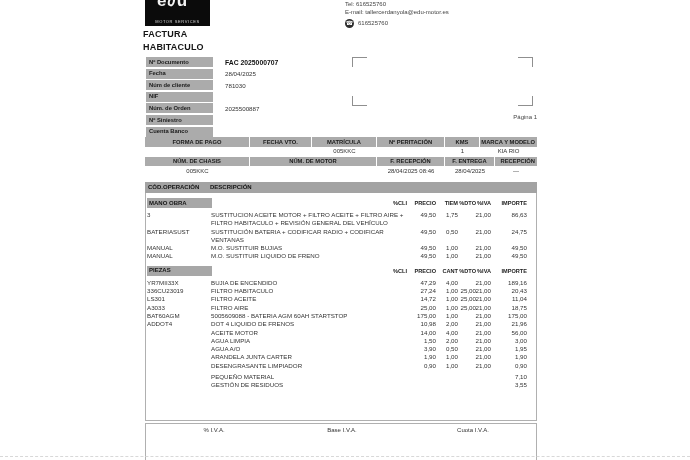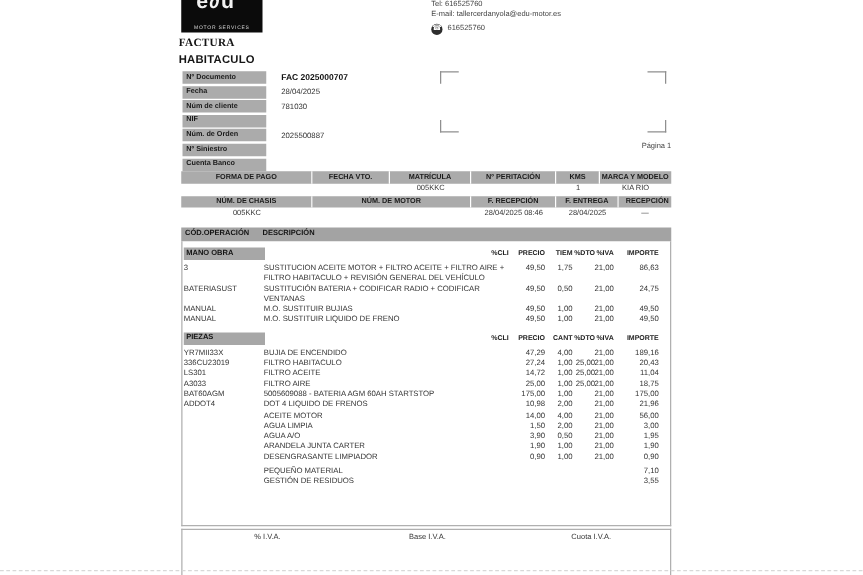--- a/index.html
+++ b/index.html
@@ -19,21 +19,21 @@
   .logo-big{position:absolute;top:-9px;left:12px;color:#f2f2f2;font-weight:bold;font-size:17px;letter-spacing:1px;}
   .logo-sub{position:absolute;bottom:2px;left:0;width:100%;text-align:center;color:#d8d8d8;font-size:4px;letter-spacing:.6px;}
 
   
   .contact{position:absolute;left:345px;top:1px;font-size:6px;line-height:7.6px;color:#444;}
   .wa-row{margin-top:3px;display:flex;align-items:center;gap:4px;}
   .wa-icon{width:9px;height:9px;border-radius:50%;background:#2e2e2e;color:#fff;font-size:6px;line-height:9px;
     display:inline-flex;align-items:center;justify-content:center;}
 
   
-  .doc-title{position:absolute;left:143px;top:29px;font-size:9px;font-weight:bold;color:#151515;letter-spacing:.2px;font-family:Liberation Serif, serif;}
+  .doc-title{position:absolute;left:143px;top:29px;font-size:9px;font-weight:bold;color:#151515;letter-spacing:.2px;}
   .doc-sub{position:absolute;left:143px;top:42px;font-size:9px;font-weight:bold;color:#151515;letter-spacing:.2px;}
 
   
   .info-fields{position:absolute;left:146px;top:57px;width:260px;}
   .info-row{display:flex;height:10px;margin-bottom:1.6px;}
   .info-label{width:67px;background:var(--label_bg);color:#1a1a1a;font-size:5.8px;font-weight:bold;
     padding:1.6px 0 0 3px;box-sizing:border-box;white-space:nowrap;}
   .info-value{margin-left:12px;font-size:6.2px;padding-top:1.8px;white-space:nowrap;}
   .info-value.b{font-weight:bold;font-size:6.8px;color:#111;}
 

